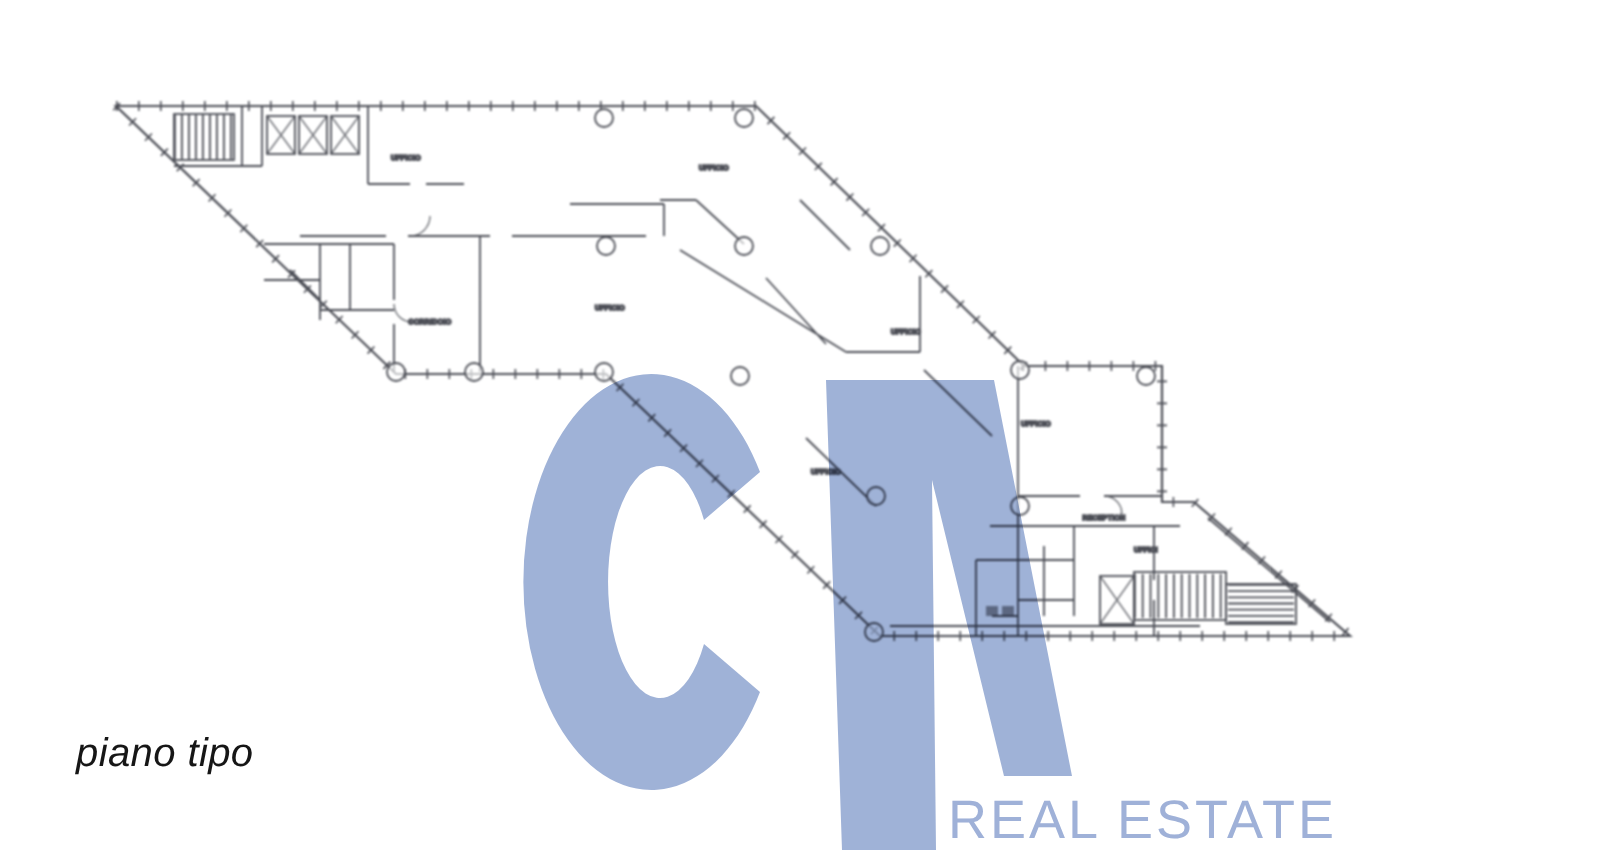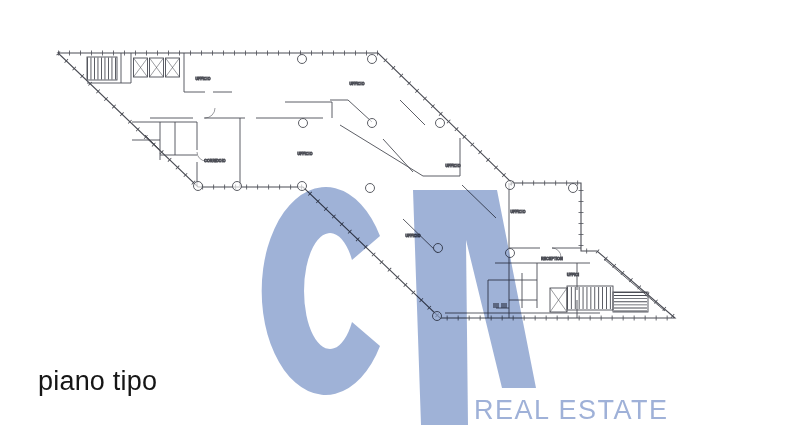--- a/index.html
+++ b/index.html
@@ -18,21 +18,21 @@
   .hv3{fill:none;stroke-width:22;stroke-dasharray:0.9 3;}
   .hh{fill:none;stroke-width:33;stroke-dasharray:0.9 2.2;}
   .grid-circle{fill:#ffffff;fill-opacity:0.65;stroke-width:0.9;}
   .room-label{font-size:3.4px;fill:#63666e;text-anchor:middle;letter-spacing:0.2px;}
   .darkbit{stroke:none;}
   .watermark{position:absolute;left:0;top:0;z-index:2;mix-blend-mode:multiply;filter:blur(0.35px);}
   .wm-letter{fill-opacity:0.88;}
   .brand{font-size:27px;letter-spacing:1.5px;font-weight:400;}
   .caption{
     position:absolute;left:38px;top:366px;z-index:3;
-    font-size:27px;letter-spacing:0.2px;filter:blur(0.2px);
+    font-size:20px;letter-spacing:0.2px;filter:blur(0.2px);font-style:italic;
   }
 </style>
 </head>
 <body>
 
 <div class="stage" style="background-color: rgb(255, 255, 255);">
 
   <svg class="plan" width="800" height="425" viewBox="0 0 800 425">
     <g stroke="#4b4d55">
 

